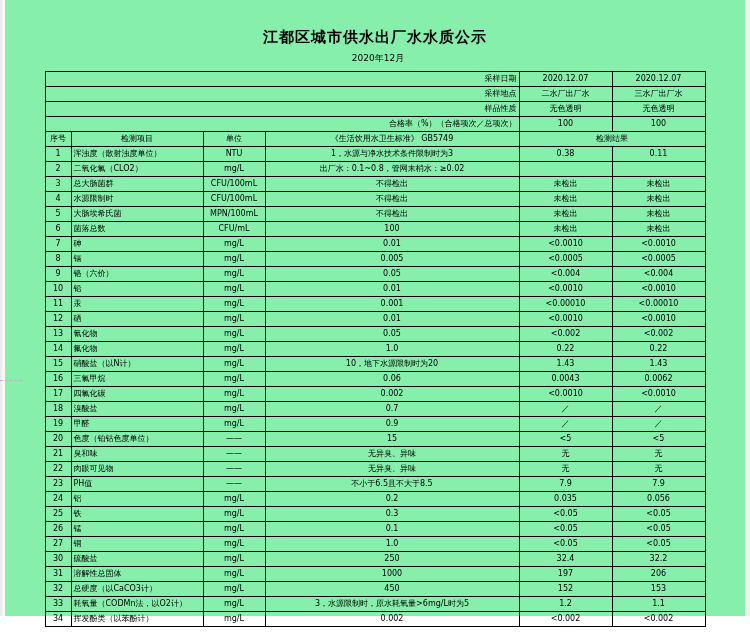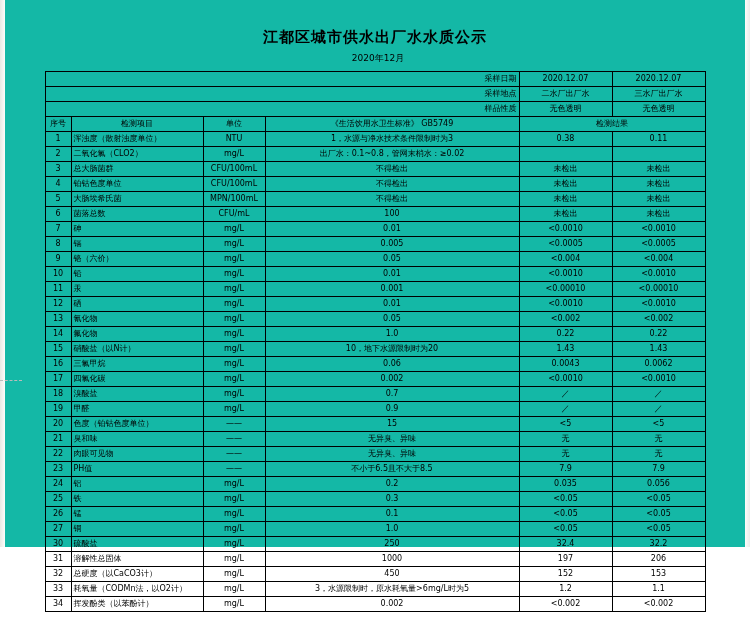--- a/index.html
+++ b/index.html
@@ -11,22 +11,22 @@
     width: 750px;
     height: 642px;
     font-family: "Liberation Sans", sans-serif;
     color: #000;
     position: relative;
     overflow: hidden;
   }
   .page {
     position: relative;
     width: 750px;
-    height: 547px;
-    background: #14b8a6;
+    height: 616px;
+    background: #86efac;
   }
   .title {
     text-align: center;
     font-size: 15px;
     font-weight: bold;
     letter-spacing: 1px;
     padding-top: 28px;
     font-family: "DejaVu Sans", sans-serif;
   }
   .subtitle {
@@ -113,20 +113,25 @@
       <tr class="topband">
         <td colspan="4" class="hdr-label">采样地点</td>
         <td class="c">二水厂出厂水</td>
         <td class="c">三水厂出厂水</td>
       </tr>
       <tr class="topband">
         <td colspan="4" class="hdr-label">样品性质</td>
         <td class="c">无色透明</td>
         <td class="c">无色透明</td>
       </tr>
+      <tr class="topband">
+        <td colspan="4" class="hdr-label">合格率（%）（合格项次／总项次）</td>
+        <td class="c">100</td>
+        <td class="c">100</td>
+      </tr>
       <tr class="hdrrow">
         <td class="c">序号</td>
         <td class="c">检测项目</td>
         <td class="c">单位</td>
         <td class="c">《生活饮用水卫生标准》 GB5749</td>
         <td colspan="2" class="c">检测结果</td>
       </tr>
     </tbody>
     <tbody id="rows-body">
         <tr>
@@ -148,21 +153,21 @@
         <tr>
           <td class="c">3</td>
           <td class="l">总大肠菌群</td>
           <td class="c">CFU/100mL</td>
           <td class="c">不得检出</td>
           <td class="c">未检出</td>
           <td class="c">未检出</td>
         </tr>
         <tr>
           <td class="c">4</td>
-          <td class="l">铂钴色度单位</td>
+          <td class="l">水源限制时</td>
           <td class="c">CFU/100mL</td>
           <td class="c">不得检出</td>
           <td class="c">未检出</td>
           <td class="c">未检出</td>
         </tr>
         <tr>
           <td class="c">5</td>
           <td class="l">大肠埃希氏菌</td>
           <td class="c">MPN/100mL</td>
           <td class="c">不得检出</td>

